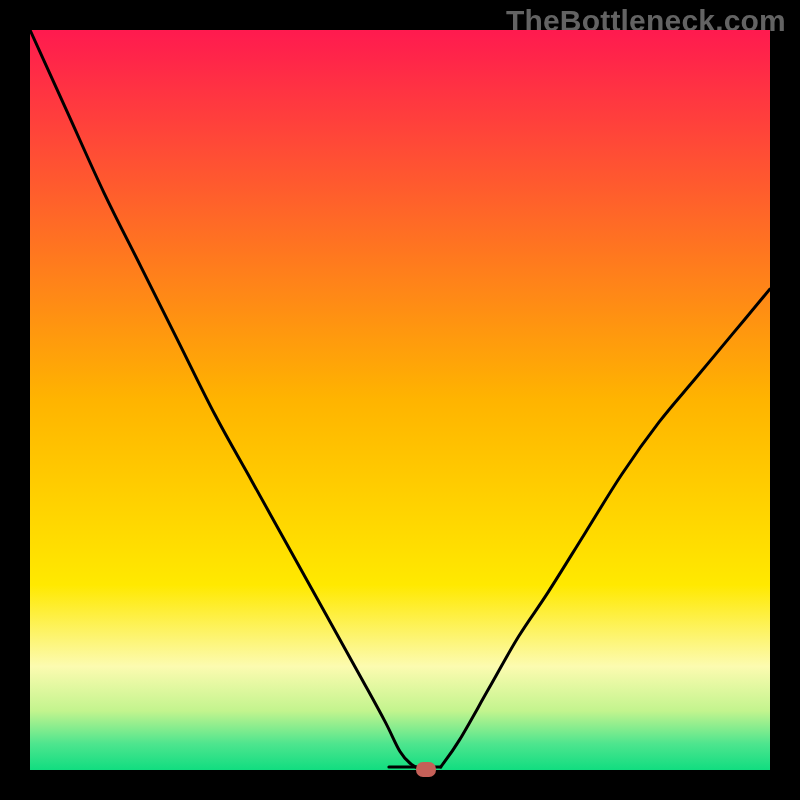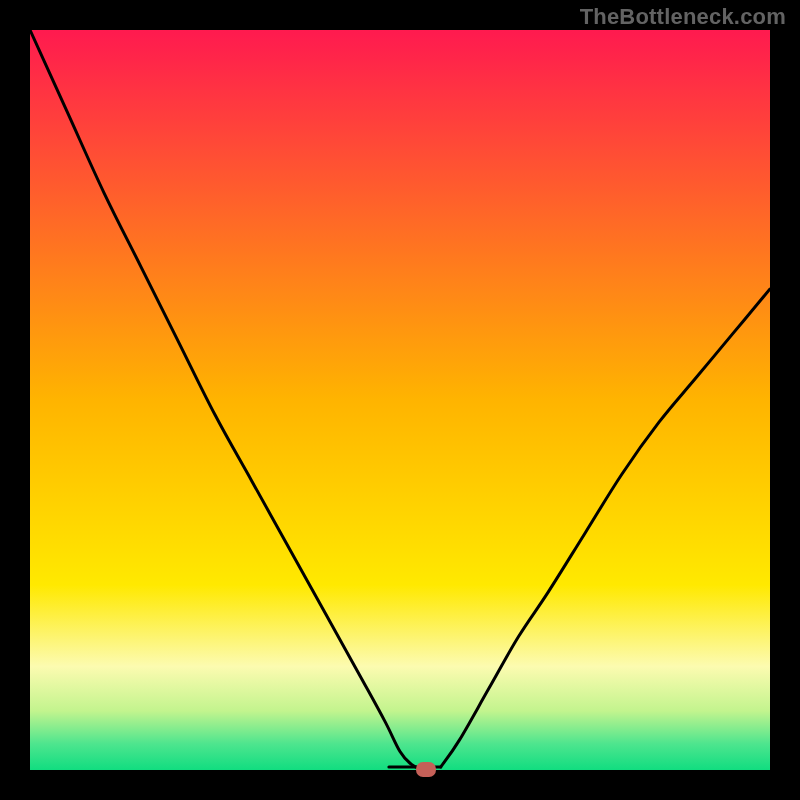--- a/index.html
+++ b/index.html
@@ -15,21 +15,21 @@
     position: relative;
     width: 800px;
     height: 800px;
     background: #000;
   }
   .watermark {
     position: absolute;
     top: 4px;
     right: 14px;
     color: #636363;
-    font-size: 22px;
+    font-size: 30px;
     font-weight: 600;
     letter-spacing: 0.2px;
     user-select: none;
   }
   .plot-area {
     position: absolute;
     top: 30px;
     left: 30px;
     width: 740px;
     height: 740px;

